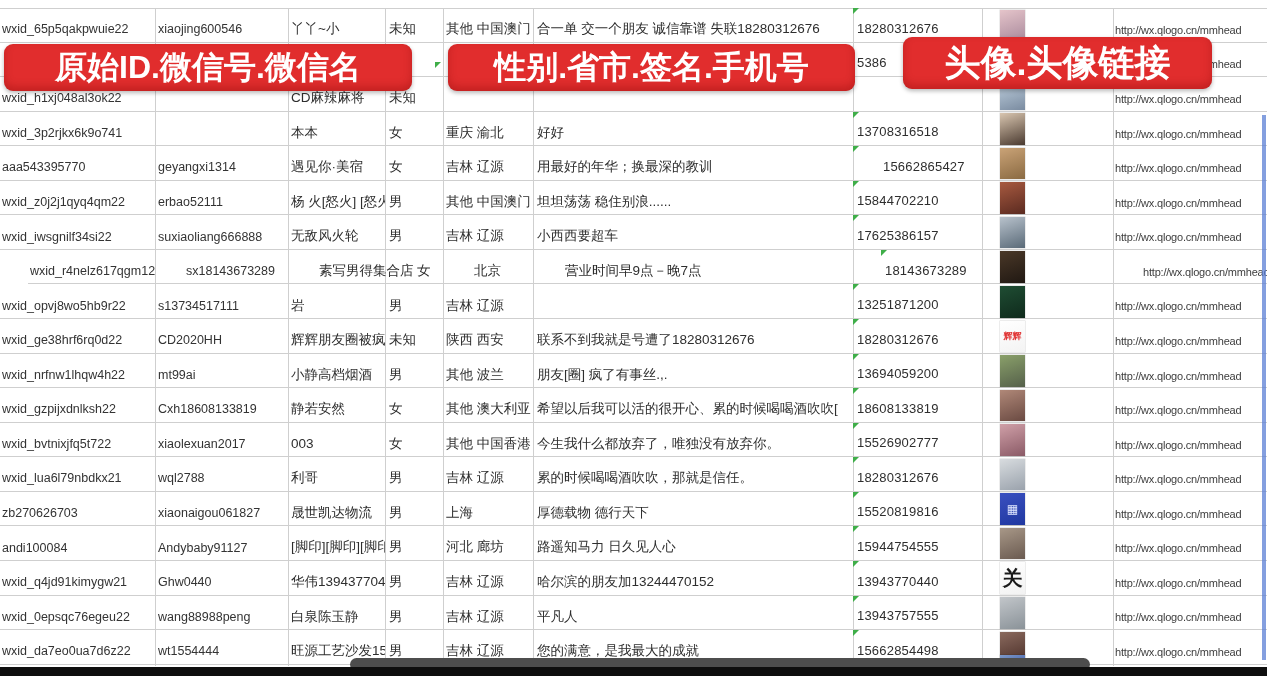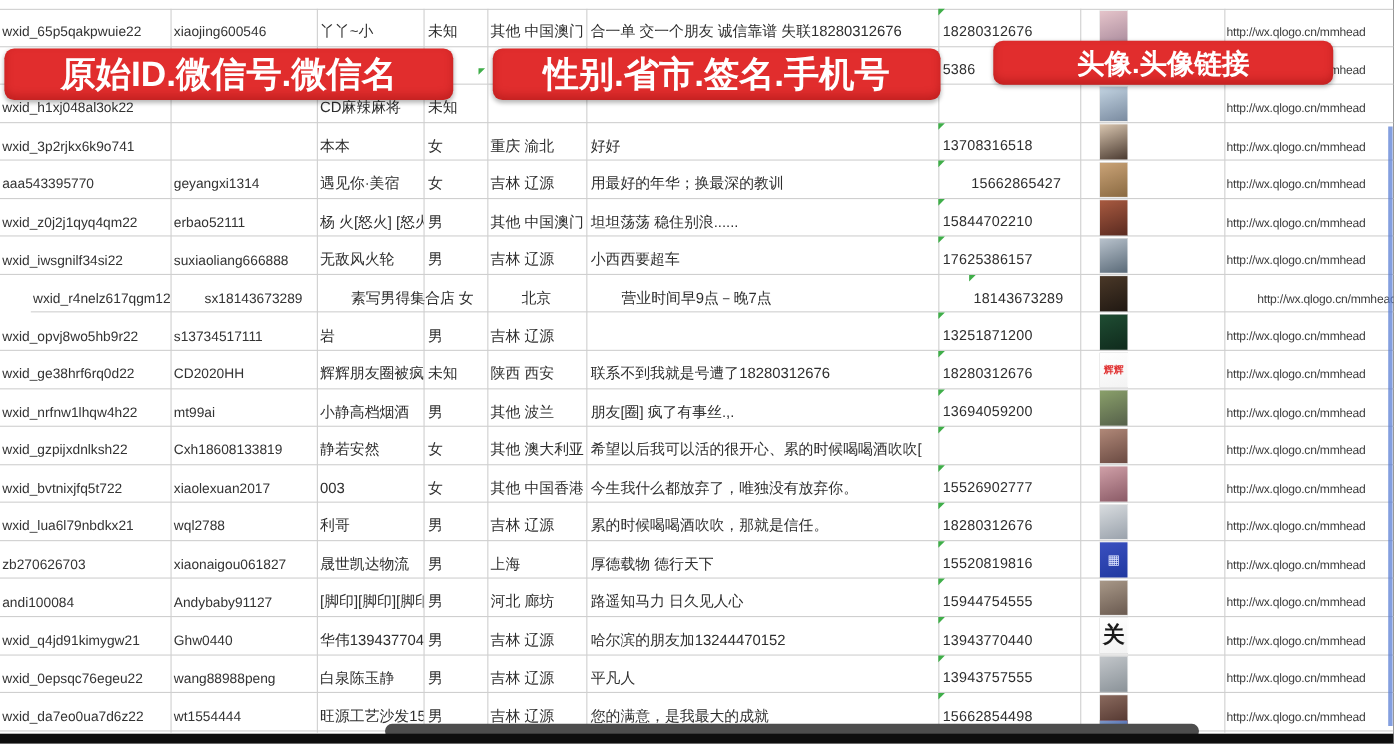--- a/index.html
+++ b/index.html
@@ -32,21 +32,21 @@
     display:flex;align-items:center;justify-content:center;
     font-size:5px;line-height:1;font-weight:700;letter-spacing:0;}
   .banner{
     position:absolute;z-index:5;background:#e12d2d;border-radius:9px;
     color:#fff;font-weight:700;display:flex;align-items:center;justify-content:center;
     box-shadow:0 2px 4px rgba(0,0,0,.28), inset 0 -4px 8px rgba(120,0,0,.30);
     white-space:nowrap;
   }
   #banner-left{left:4px;top:44px;width:408px;height:47px;font-size:32px;}
   #banner-mid{left:448px;top:44px;width:407px;height:47px;font-size:32px;}
-  #banner-right{left:903px;top:37px;width:309px;height:40px;font-size:25px;}
+  #banner-right{left:903px;top:37px;width:309px;height:52px;font-size:36px;}
   #bottom-bar{position:absolute;left:0;top:667px;width:1267px;height:9px;background:#0e0e0e;z-index:6;}
   #hthumb{position:absolute;left:350px;top:658px;width:740px;height:13px;border-radius:7px;
     background:#4d4d4d;z-index:6;}
   #rsliver{position:absolute;left:1262px;top:115px;width:4px;height:545px;
     background:#5b7fd4;opacity:.75;z-index:3;}
 </style>
 </head>
 <body>
 
 <div id="sheet">
@@ -190,20 +190,21 @@
         <div class="flag" style="top: 0px;"></div>
       </div>
       <div class="avatar" style="top: 355.1px; height: 31.56px; background: linear-gradient(160deg, rgb(138, 160, 106), rgb(85, 96, 74));"></div>
       <div class="row" style="top: 388.16px; height: 34.56px;">
         <div class="cell id" style="left: 0px; width: 155px;">wxid_gzpijxdnlksh22</div>
         <div class="cell id" style="left: 156px; width: 132px;">Cxh18608133819</div>
         <div class="cell cjk" style="left: 289px; width: 96px;">静若安然</div>
         <div class="cell cjk" style="left: 387px; width: 56px;">女</div>
         <div class="cell cjk" style="left: 444px; width: 89px;">其他 澳大利亚</div>
         <div class="cell cjk" style="left: 535px; width: 318px;">希望以后我可以活的很开心、累的时候喝喝酒吹吹[</div>
+        <div class="cell phone" style="left: 855px; width: 127px;">18608133819</div>
         <div class="cell link" style="left: 1113px; width: 154px;">http://wx.qlogo.cn/mmhead</div>
         <div class="flag" style="top: 0px;"></div>
       </div>
       <div class="avatar" style="top: 389.66px; height: 31.56px; background: linear-gradient(160deg, rgb(176, 136, 120), rgb(106, 74, 66));"></div>
       <div class="row" style="top: 422.72px; height: 34.56px;">
         <div class="cell id" style="left: 0px; width: 155px;">wxid_bvtnixjfq5t722</div>
         <div class="cell id" style="left: 156px; width: 132px;">xiaolexuan2017</div>
         <div class="cell cjk" style="left: 289px; width: 96px;">003</div>
         <div class="cell cjk" style="left: 387px; width: 56px;">女</div>
         <div class="cell cjk" style="left: 444px; width: 89px;">其他 中国香港</div>

